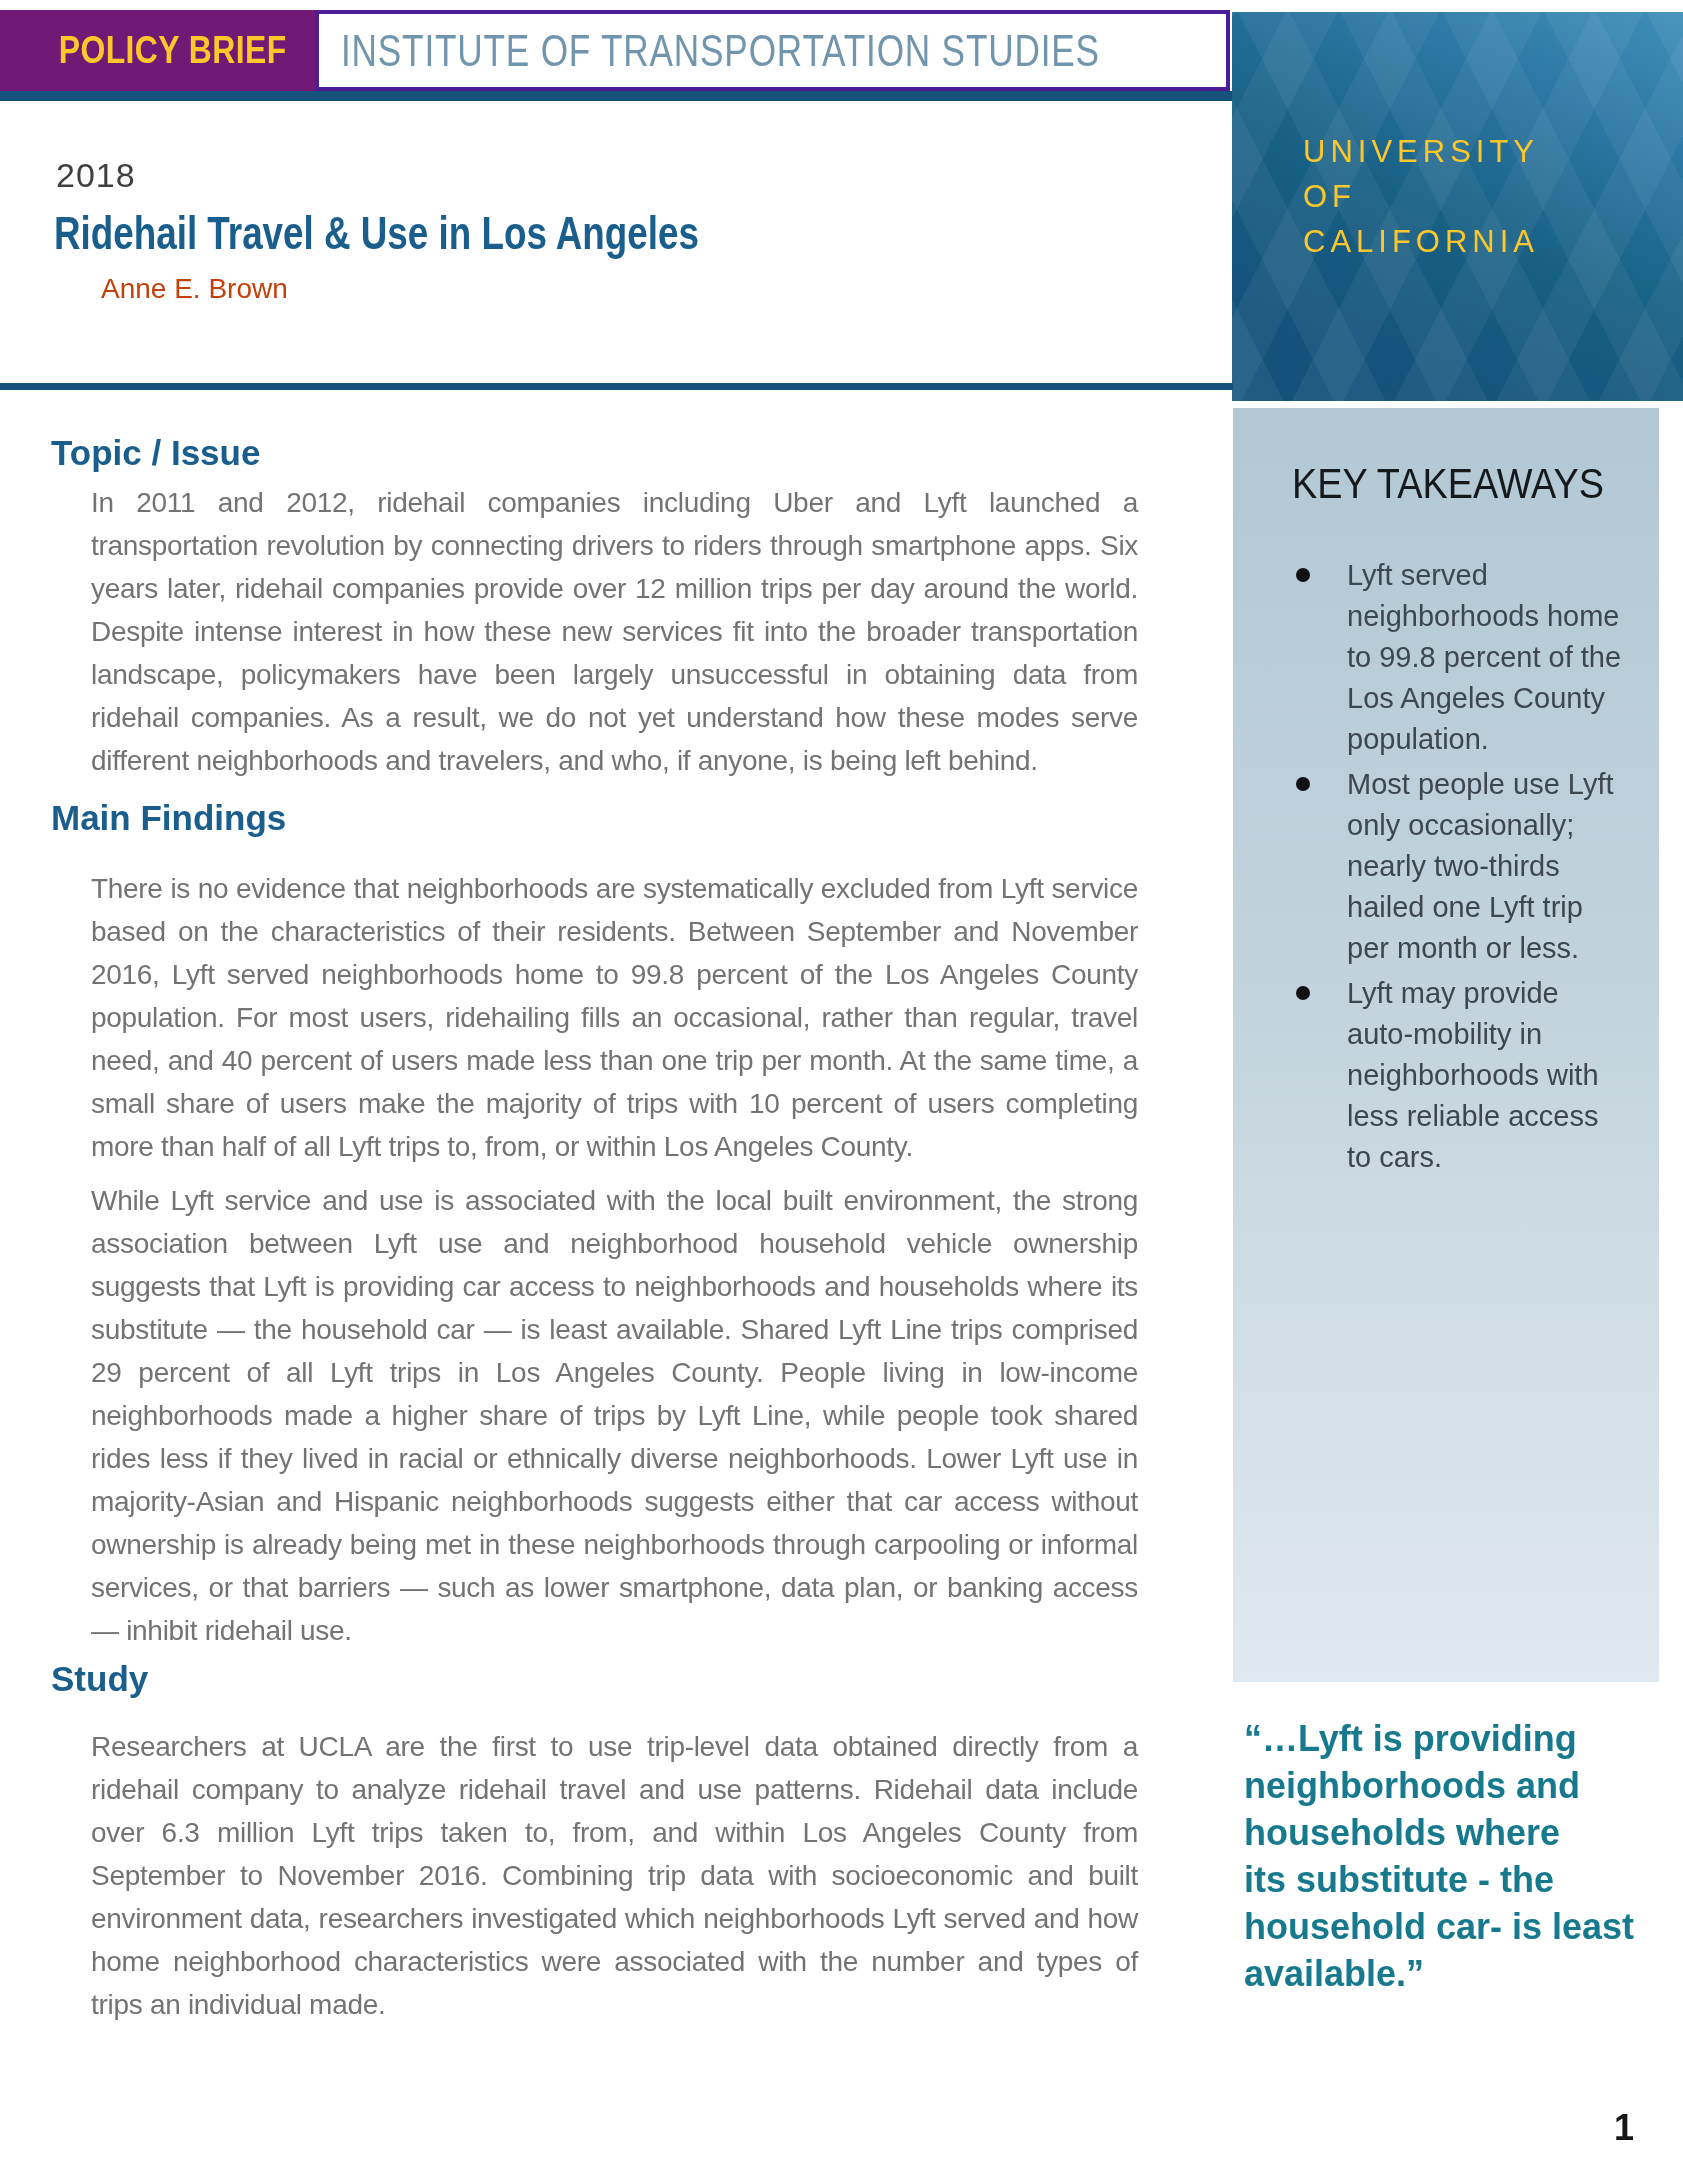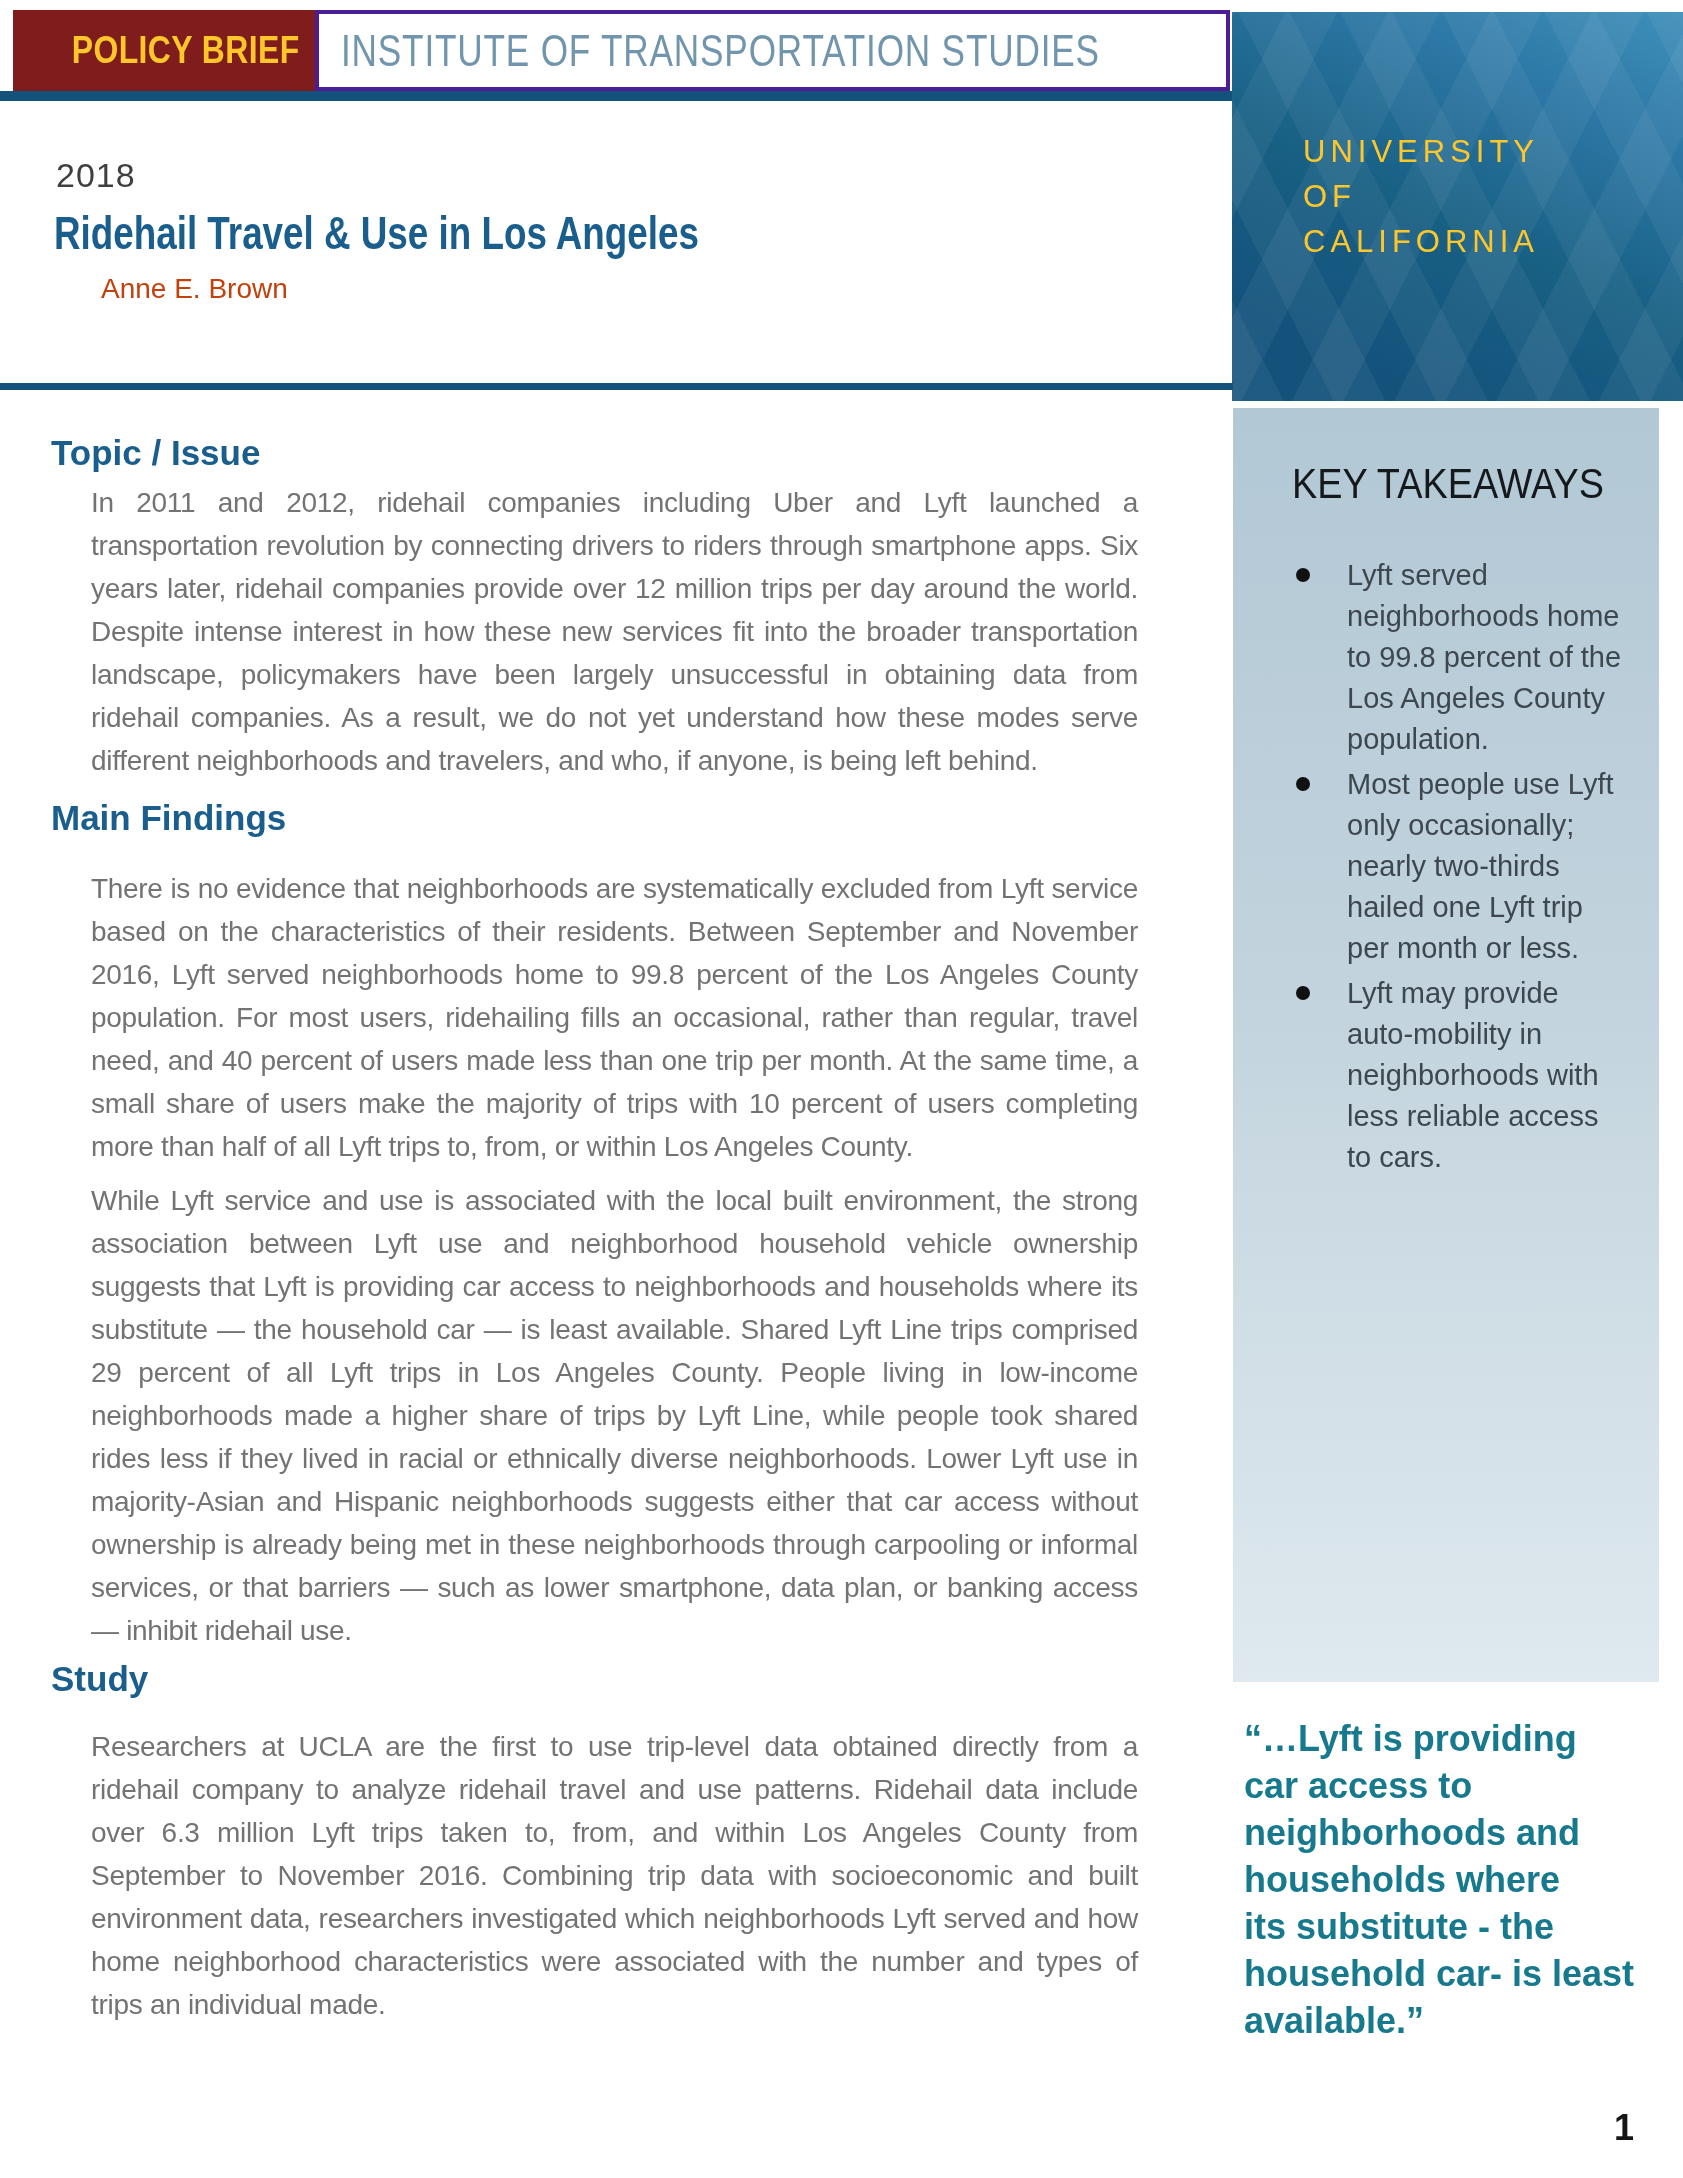--- a/index.html
+++ b/index.html
@@ -9,22 +9,22 @@
     height: 2178px;
     background: #ffffff;
     overflow: hidden;
     font-family: "Liberation Sans", "DejaVu Sans", sans-serif;
   }
 
   
   .kicker-box {
     position: absolute; left: 0; top: 10px;
     width: 346px; height: 81px;
-    background: #7f1d1d;
-    display: flex; align-items: center; justify-content: center; margin-left: 13px;
+    background: #701a75;
+    display: flex; align-items: center; justify-content: center;
   }
   .kicker-box span {
     color: #fdc72c; font-size: 38px; font-weight: 700;
     letter-spacing: 0.5px; transform: scaleX(0.84);
     white-space: nowrap;
   }
   .institute-box {
     position: absolute; left: 315px; top: 10px;
     width: 915px; height: 81px;
     background: #ffffff; border: 4px solid #4c1d95; box-sizing: border-box;
@@ -181,21 +181,20 @@
       </li>
       <li>
         <span class="dot"></span>
         <span>Lyft may provide auto-mobility in neighborhoods with less reliable access to cars.</span>
       </li>
     </ul>
   </div>
 
   <div class="pull-quote">
     <div>“…Lyft is providing</div>
-    <div>car access to</div>
     <div>neighborhoods and</div>
     <div>households where</div>
     <div>its substitute - the</div>
     <div>household car- is least</div>
     <div>available.”</div>
   </div>
 
   <div class="page-num">1</div>
 
 </div>

